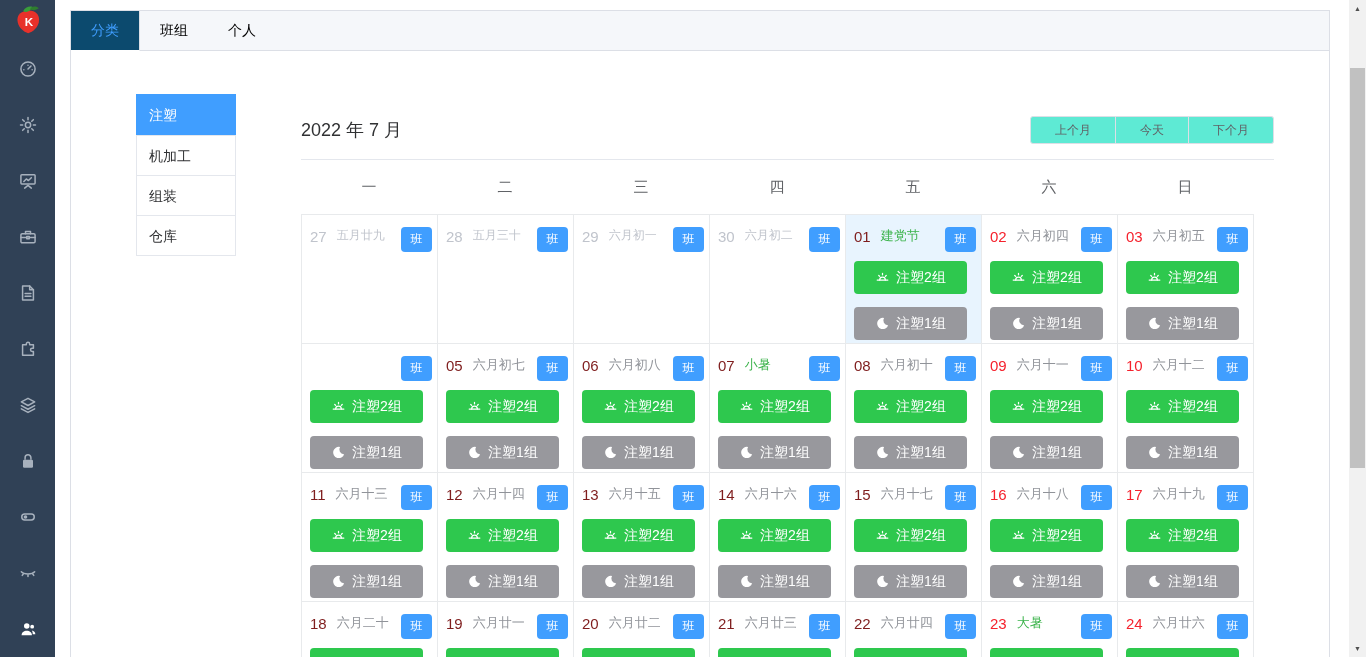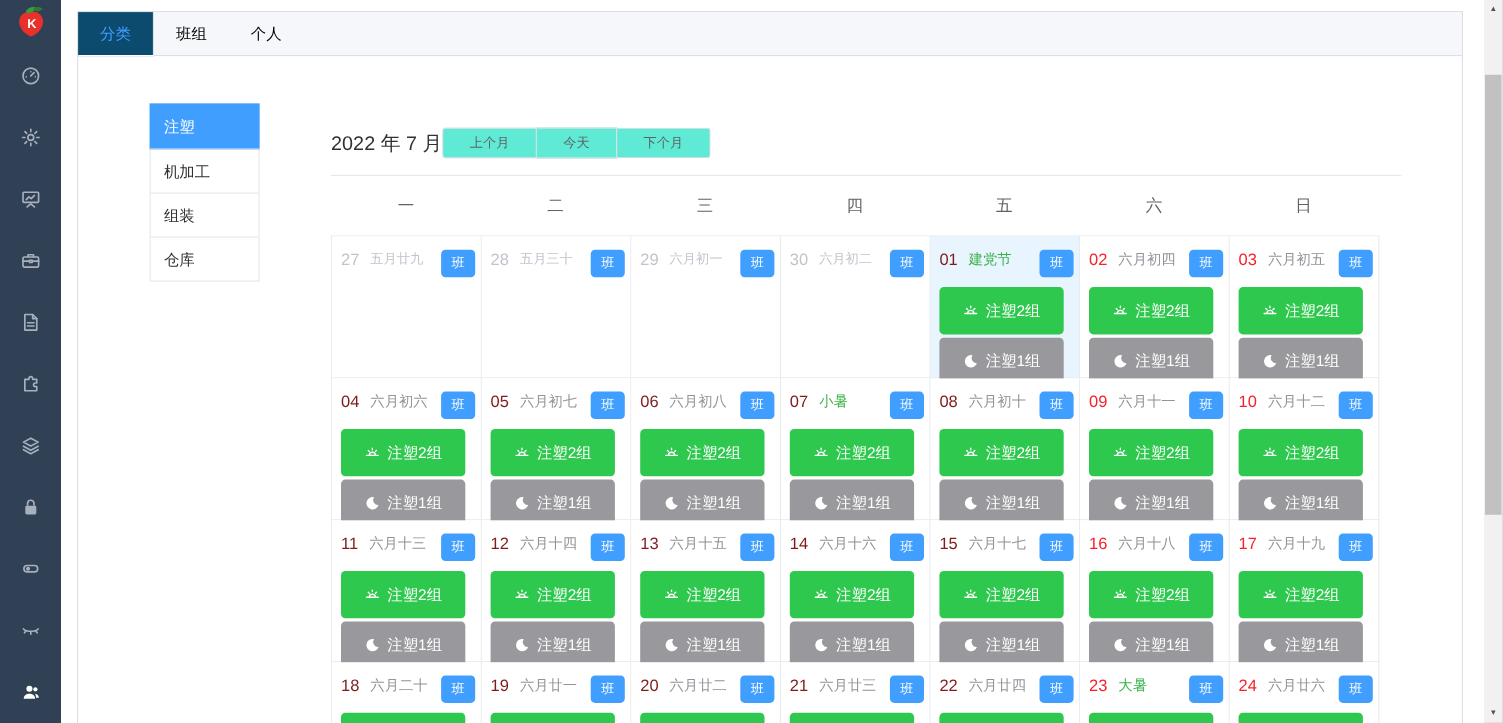--- a/index.html
+++ b/index.html
@@ -21,21 +21,21 @@
   .tab.active{background:#0c4a6e;color:#409eff;border-right:1px solid #dcdfe6;margin-bottom:-1px;
     border-bottom:1px solid #fff}
   
   .cats{position:absolute;left:65px;top:83px;width:100px;border:1px solid #e4e7ed;border-bottom:none;
     list-style:none;background:#fff}
   .cat{height:40px;line-height:40px;padding-left:12px;font-size:14px;color:#303133;
     border-bottom:1px solid #e4e7ed;cursor:pointer}
   .cat.active{background:#409eff;color:#fff;margin:-1px -1px 0 -1px;padding-left:13px;height:42px;line-height:42px}
   
   .cal{position:absolute;left:230px;top:90px;width:973px}
-  .cal-head{height:58px;display:flex;justify-content:flex-start;align-items:center}
+  .cal-head{height:58px;display:flex;justify-content:space-between;align-items:center}
   .cal-title{font-size:18px;color:#303133;font-weight:400}
   .btn-group{display:flex}
   .nav-btn{padding:0 24px;height:28px;line-height:26px;font-size:12px;color:#606266;background:#5eead4;
     border:1px solid #dcdfe6;border-left:none;cursor:pointer;font-family:inherit}
   .nav-btn:first-child{border-left:1px solid #dcdfe6;border-radius:3px 0 0 3px}
   .nav-btn:last-child{border-radius:0 3px 3px 0}
   .divider{border-top:1px solid #e4e7ed}
   .weekdays{width:953px;height:54px;display:grid;grid-template-columns:repeat(7,136px);
     align-items:center;text-align:center;font-size:15px;color:#606266}
   .grid{width:953px;display:grid;grid-template-columns:repeat(7,136px);
@@ -45,21 +45,21 @@
   .cell.hl{background:#e8f4fe}
   .cell-head{padding:12px 40px 0 8px;display:flex;align-items:flex-start;line-height:1.35}
   .dnum{font-size:15px;color:#7f1d1d}
   .dnum.red{color:#f5222d}
   .lunar{font-size:13px;color:#909399;margin-left:10px}
   .lunar.green{color:#3bb34b}
   .cell.other .dnum{color:#c0c4cc}
   .cell.other .lunar{color:#c0c4cc;font-size:12px;display:inline-block;max-width:48px}
   .badge{position:absolute;top:12px;right:5px;width:31px;height:25px;background:#409eff;color:#fff;
     font-size:12px;border:none;border-radius:4px;cursor:pointer;font-family:inherit}
-  .shift{position:absolute;left:8px;width:113px;height:43px;border:none;border-radius:4px;color:#fff;
+  .shift{position:absolute;left:8px;width:113px;height:33px;border:none;border-radius:4px;color:#fff;
     font-size:14px;cursor:pointer;display:flex;align-items:center;justify-content:center;gap:6px;
     font-family:inherit}
   .shift svg{width:15px;height:15px;flex:none}
   .shift.day{top:46px;background:#2ec84e}
   .shift.night{top:92px;background:#98989d}
   
   .sb{position:fixed;right:0;top:0;width:17px;height:657px;background:#f1f1f1;z-index:9}
   .sb-btn{position:absolute;left:0;width:17px;height:17px;display:flex;align-items:center;
     justify-content:center;font-size:7px;color:#505050;cursor:pointer}
   .sb-btn.up{top:0}.sb-btn.down{bottom:0}
@@ -286,24 +286,20 @@
           <button class="shift night">
             <span style="display: flex; align-items: center;">
               <svg viewBox="0 0 24 24" fill="currentColor" style="width: 15px; height: 15px; display: block;">
                 <path d="M14.5 3.2A9 9 0 1 0 21 14.6 7.3 7.3 0 0 1 14.5 3.2z"></path>
               </svg>
             </span>
             <span>注塑1组</span>
           </button>
         </div>
         <div class="cell">
-          <div class="cell-head">
-            <span class="dnum">04</span>
-            <span class="lunar">六月初六</span>
-          </div>
           <button class="badge">班</button>
           <button class="shift day">
             <span style="display: flex; align-items: center;">
               <svg viewBox="0 0 24 24" fill="none" stroke="currentColor" stroke-width="2" stroke-linecap="round" style="width: 15px; height: 15px; display: block;">
                 <path d="M7.5 16a4.5 4.5 0 0 1 9 0"></path>
                 <path d="M3.5 16h17"></path>
                 <path d="M12 5.5v2.2M6 8.7l1.5 1.5M18 8.7l-1.5 1.5"></path>
               </svg>
             </span>
             <span>注塑2组</span>

